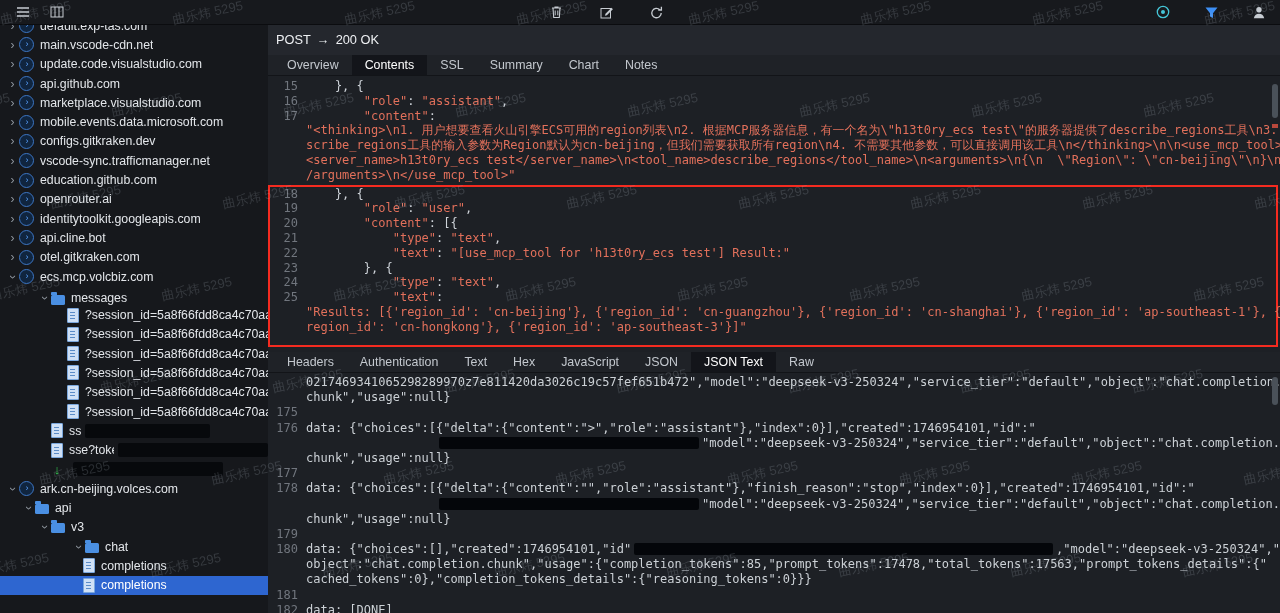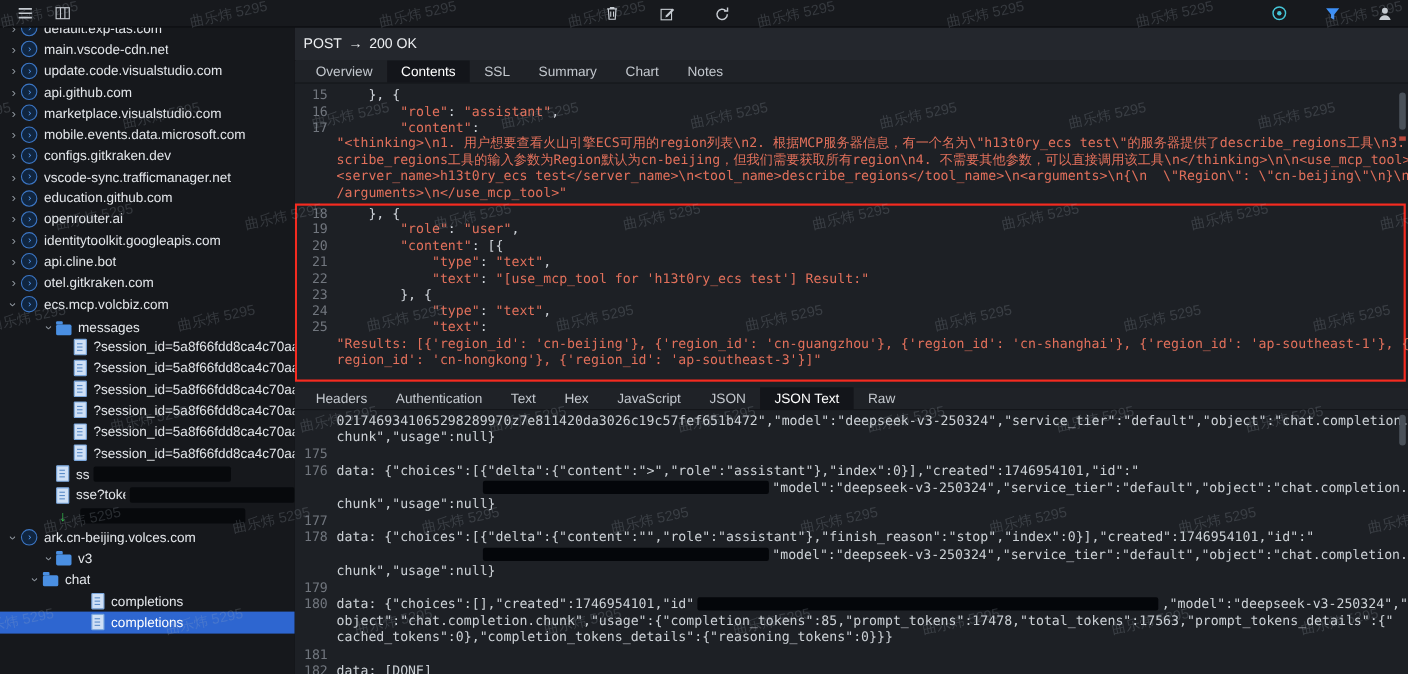--- a/index.html
+++ b/index.html
@@ -260,26 +260,31 @@
         <div class="srow" style="padding-left: 38px;">
           <span class="chev">›</span>
           <span class="ic ic-arrow"></span>
           <span class="sredact" style="width: 150px;"></span>
         </div>
         <div class="srow" style="padding-left: 6px;">
           <span class="chev open show">›</span>
           <span class="ic ic-globe"></span>
           <span class="slabel">ark.cn-beijing.volces.com</span>
         </div>
+        <div class="srow" style="padding-left: 22px;">
+          <span class="chev open show">›</span>
+          <span class="ic ic-folder"></span>
+          <span class="slabel">api</span>
+        </div>
         <div class="srow" style="padding-left: 38px;">
           <span class="chev open show">›</span>
           <span class="ic ic-folder"></span>
           <span class="slabel">v3</span>
         </div>
-        <div class="srow" style="padding-left: 26px;">
+        <div class="srow" style="padding-left: 72px;">
           <span class="chev open show">›</span>
           <span class="ic ic-folder"></span>
           <span class="slabel">chat</span>
         </div>
         <div class="srow" style="padding-left: 70px;">
           <span class="chev">›</span>
           <span class="ic ic-file"></span>
           <span class="slabel">completions</span>
         </div>
         <div class="srow sel" style="padding-left: 70px;">

